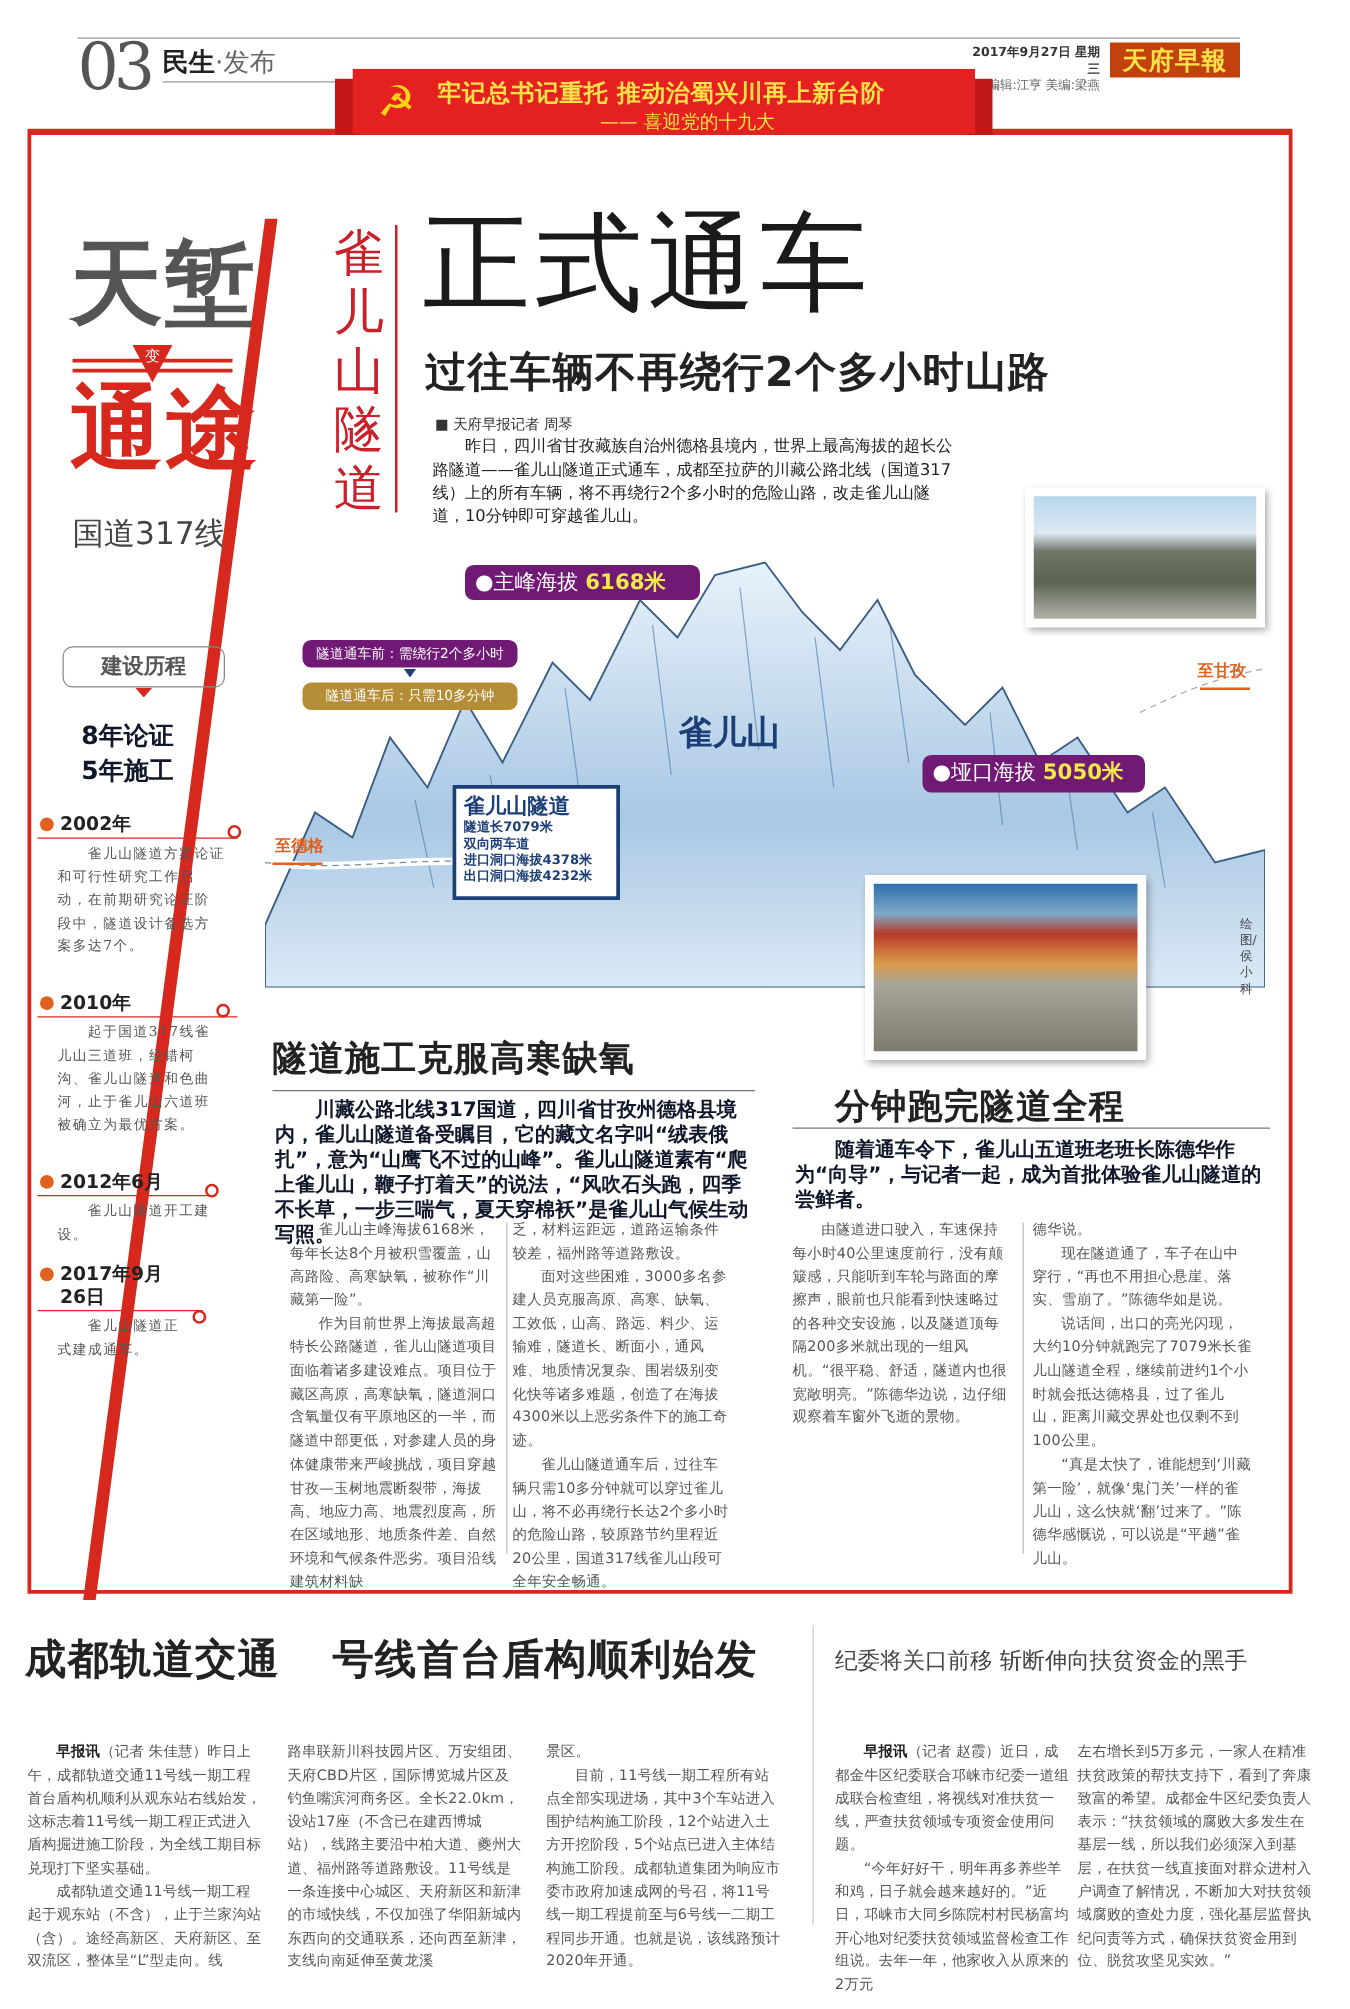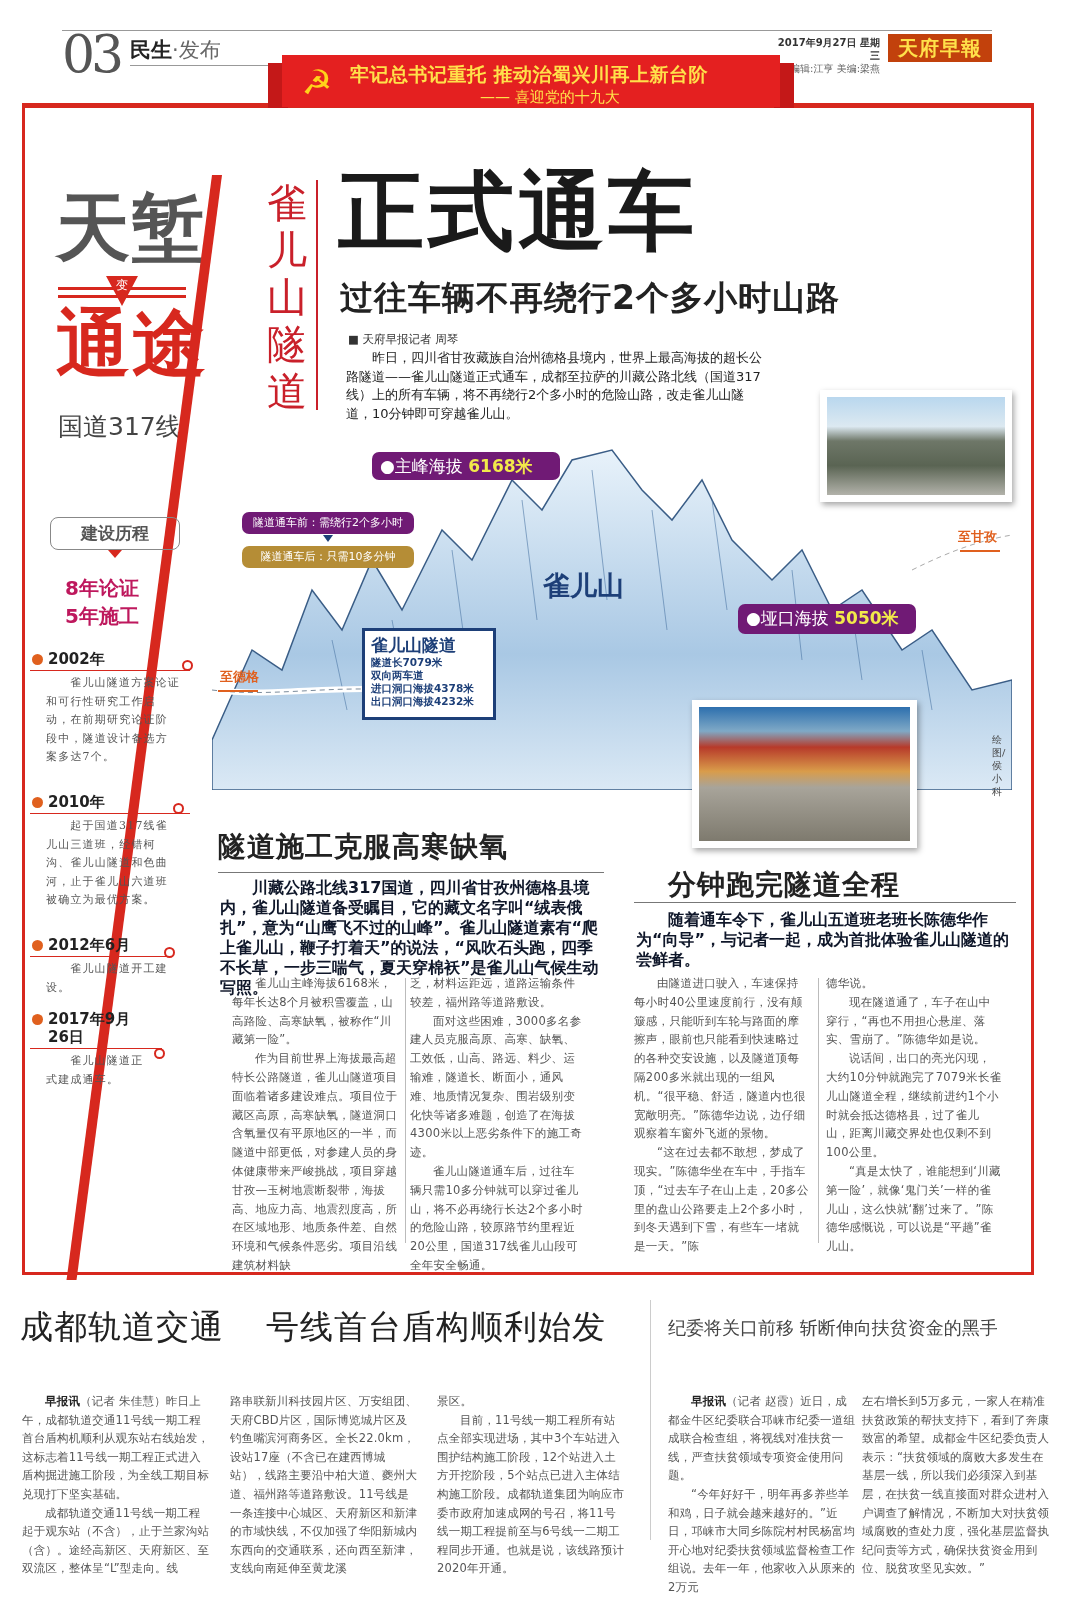--- a/index.html
+++ b/index.html
@@ -26,31 +26,31 @@
 
 .title-big{left:56px;top:190px;font-size:74px;font-weight:bold;color:#555;letter-spacing:2px;line-height:1;font-family:"DejaVu Serif",serif}
 .title-bian-lines{left:58px;top:282px;width:128px}
 .title-bian-lines i{display:block;height:3px;background:#d7281e;margin:5px 0}
 .bian{left:106px;top:276px;width:32px;height:30px;background:#d7281e;clip-path:polygon(0 0,100% 0,50% 100%);color:#fff;font-size:12px;text-align:center;line-height:18px}
 .title-tong{left:56px;top:306px;font-size:74px;font-weight:bold;color:#d7281e;letter-spacing:2px;line-height:1;font-family:"DejaVu Serif",serif}
 .route{left:58px;top:410px;font-size:25px;color:#444}
 .red-diag{left:96px;top:175px;width:10px;height:1105px;background:#d7281e;transform-origin:top left;transform:skewX(-7.5deg);left:212px}
 .history-badge{left:50px;top:517px;width:130px;height:33px;border:1px solid #888;border-radius:8px;text-align:center;line-height:31px;font-size:17px;font-weight:bold;color:#555}
 .history-arrow{left:108px;top:550px;width:14px;height:8px;background:#d7281e;clip-path:polygon(0 0,100% 0,50% 100%)}
-.history-sum{left:65px;top:574px;font-size:20px;font-weight:bold;color:#be185d;line-height:28px}
+.history-sum{left:65px;top:574px;font-size:20px;font-weight:bold;color:#0f172a;line-height:28px}
 .tl-item{left:30px;width:160px}
 .tl-year{font-size:15px;font-weight:bold;color:#222;padding-left:18px;position:relative;line-height:18px}
 .tl-year:before{content:"";position:absolute;left:2px;top:4px;width:11px;height:11px;border-radius:50%;background:#e0601e}
 .tl-line{height:1px;background:#d7281e;margin:2px 0 3px 0;width:160px}
 .tl-text{font-family:"DejaVu Serif",serif;font-size:11px;color:#555;line-height:18.5px;text-indent:2.2em;letter-spacing:1.2px;padding-left:16px;width:150px}
 .tl-dot{width:11px;height:11px;border:2px solid #d7281e;background:#fff;border-radius:50%}
 
 .vert-title{left:262px;top:180px;width:50px;font-size:40px;line-height:47px;color:#c9202a;text-align:center}
 .vert-line{left:316px;top:180px;width:2px;height:230px;background:#c9202a}
-.headline{left:338px;top:168px;font-size:86px;font-weight:bold;color:#1a1a1a;letter-spacing:4px;line-height:1;font-family:"DejaVu Sans",sans-serif}
+.headline{left:338px;top:168px;font-size:86px;font-weight:normal;color:#1a1a1a;letter-spacing:4px;line-height:1;font-family:"DejaVu Sans",sans-serif}
 .subhead{left:340px;top:276px;font-size:33px;font-weight:bold;color:#222;letter-spacing:1px}
 .byline{left:348px;top:332px;font-size:11.5px;color:#333}
 .lead{left:346px;top:349px;width:420px;font-size:13px;color:#222;line-height:18.5px;text-indent:2em}
 
 .mountain{left:212px;top:440px;width:800px;height:350px}
 .photo1{left:820px;top:390px;width:192px;height:112px;background:#fff;box-shadow:2px 3px 6px rgba(0,0,0,0.35);padding:7px}
 .photo1 .ph{width:100%;height:100%;background:linear-gradient(180deg,#b9d7ee 0%,#dce9f1 30%,#6e7768 45%,#5a6453 70%,#b2b2aa 100%)}
 .photo2{left:692px;top:700px;width:225px;height:148px;background:#fff;box-shadow:2px 3px 6px rgba(0,0,0,0.35);padding:7px}
 .photo2 .ph{width:100%;height:100%;background:linear-gradient(180deg,#2d6fae 0%,#7fa9c6 18%,#b73a2a 30%,#d99c4a 48%,#a8a49a 60%,#7e7a6e 100%)}
 .tag-blue{background:#701a75;color:#fff;border-radius:7px}
@@ -79,21 +79,21 @@
 .body-col p{text-indent:2em}
 .col-a{left:232px;top:974px;width:170px}
 .col-b{left:410px;top:974px;width:176px}
 .sec2-head{left:668px;top:866px}
 .sec2-rule{left:634px;top:902px;width:382px;height:1px;background:#777}
 .sec2-lead{left:636px;top:910px;width:380px}
 .col-c{left:634px;top:974px;width:176px}
 .col-d{left:826px;top:974px;width:176px}
 .col-rule{width:1px;background:#bbb}
 
-.b-head1{left:20px;top:1305px;font-family:"DejaVu Serif",serif;font-size:33px;font-weight:normal;color:#222;letter-spacing:1px}
+.b-head1{left:20px;top:1305px;font-family:"DejaVu Serif",serif;font-size:33px;font-weight:bold;color:#222;letter-spacing:1px}
 .b-head1 span{margin-left:42px}
 .b-head2{left:668px;top:1316px;font-size:18px;color:#444}
 .b-col{font-size:11.5px;color:#555;line-height:18.6px;letter-spacing:0.2px}
 .b-col p{text-indent:2em}
 .b-col b{color:#222}
 .bc1{left:22px;top:1392px;width:188px}
 .bc2{left:230px;top:1392px;width:188px}
 .bc3{left:437px;top:1392px;width:190px}
 .bc4{left:668px;top:1392px;width:190px}
 .bc5{left:862px;top:1392px;width:192px}
@@ -238,21 +238,20 @@
   <p style="text-indent:0">乏，材料运距远，道路运输条件较差，福州路等道路敷设。</p>
   <p>面对这些困难，3000多名参建人员克服高原、高寒、缺氧、工效低，山高、路远、料少、运输难，隧道长、断面小，通风难、地质情况复杂、围岩级别变化快等诸多难题，创造了在海拔4300米以上恶劣条件下的施工奇迹。</p>
   <p>雀儿山隧道通车后，过往车辆只需10多分钟就可以穿过雀儿山，将不必再绕行长达2个多小时的危险山路，较原路节约里程近20公里，国道317线雀儿山段可全年安全畅通。</p>
 </div>
 
 <div class="abs sec-head sec2-head">分钟跑完隧道全程</div>
 <div class="abs sec2-rule"></div>
 <div class="abs sec-lead sec2-lead">随着通车令下，雀儿山五道班老班长陈德华作为“向导”，与记者一起，成为首批体验雀儿山隧道的尝鲜者。</div>
 <div class="abs body-col col-c">
   <p>由隧道进口驶入，车速保持每小时40公里速度前行，没有颠簸感，只能听到车轮与路面的摩擦声，眼前也只能看到快速略过的各种交安设施，以及隧道顶每隔200多米就出现的一组风机。“很平稳、舒适，隧道内也很宽敞明亮。”陈德华边说，边仔细观察着车窗外飞逝的景物。</p>
-  <p>“这在过去都不敢想，梦成了现实。”陈德华坐在车中，手指车顶，“过去车子在山上走，20多公里的盘山公路要走上2个多小时，到冬天遇到下雪，有些车一堵就是一天。”陈</p>
 </div>
 <div class="abs col-rule" style="left:818px;top:978px;height:265px"></div>
 <div class="abs body-col col-d">
   <p style="text-indent:0">德华说。</p>
   <p>现在隧道通了，车子在山中穿行，“再也不用担心悬崖、落实、雪崩了。”陈德华如是说。</p>
   <p>说话间，出口的亮光闪现，大约10分钟就跑完了7079米长雀儿山隧道全程，继续前进约1个小时就会抵达德格县，过了雀儿山，距离川藏交界处也仅剩不到100公里。</p>
   <p>“真是太快了，谁能想到‘川藏第一险’，就像‘鬼门关’一样的雀儿山，这么快就‘翻’过来了。”陈德华感慨说，可以说是“平趟”雀儿山。</p>
 </div>
 
 <div class="abs b-head1"><span style="margin:0">成都轨道交通</span><span>号线首台盾构顺利始发</span></div>

